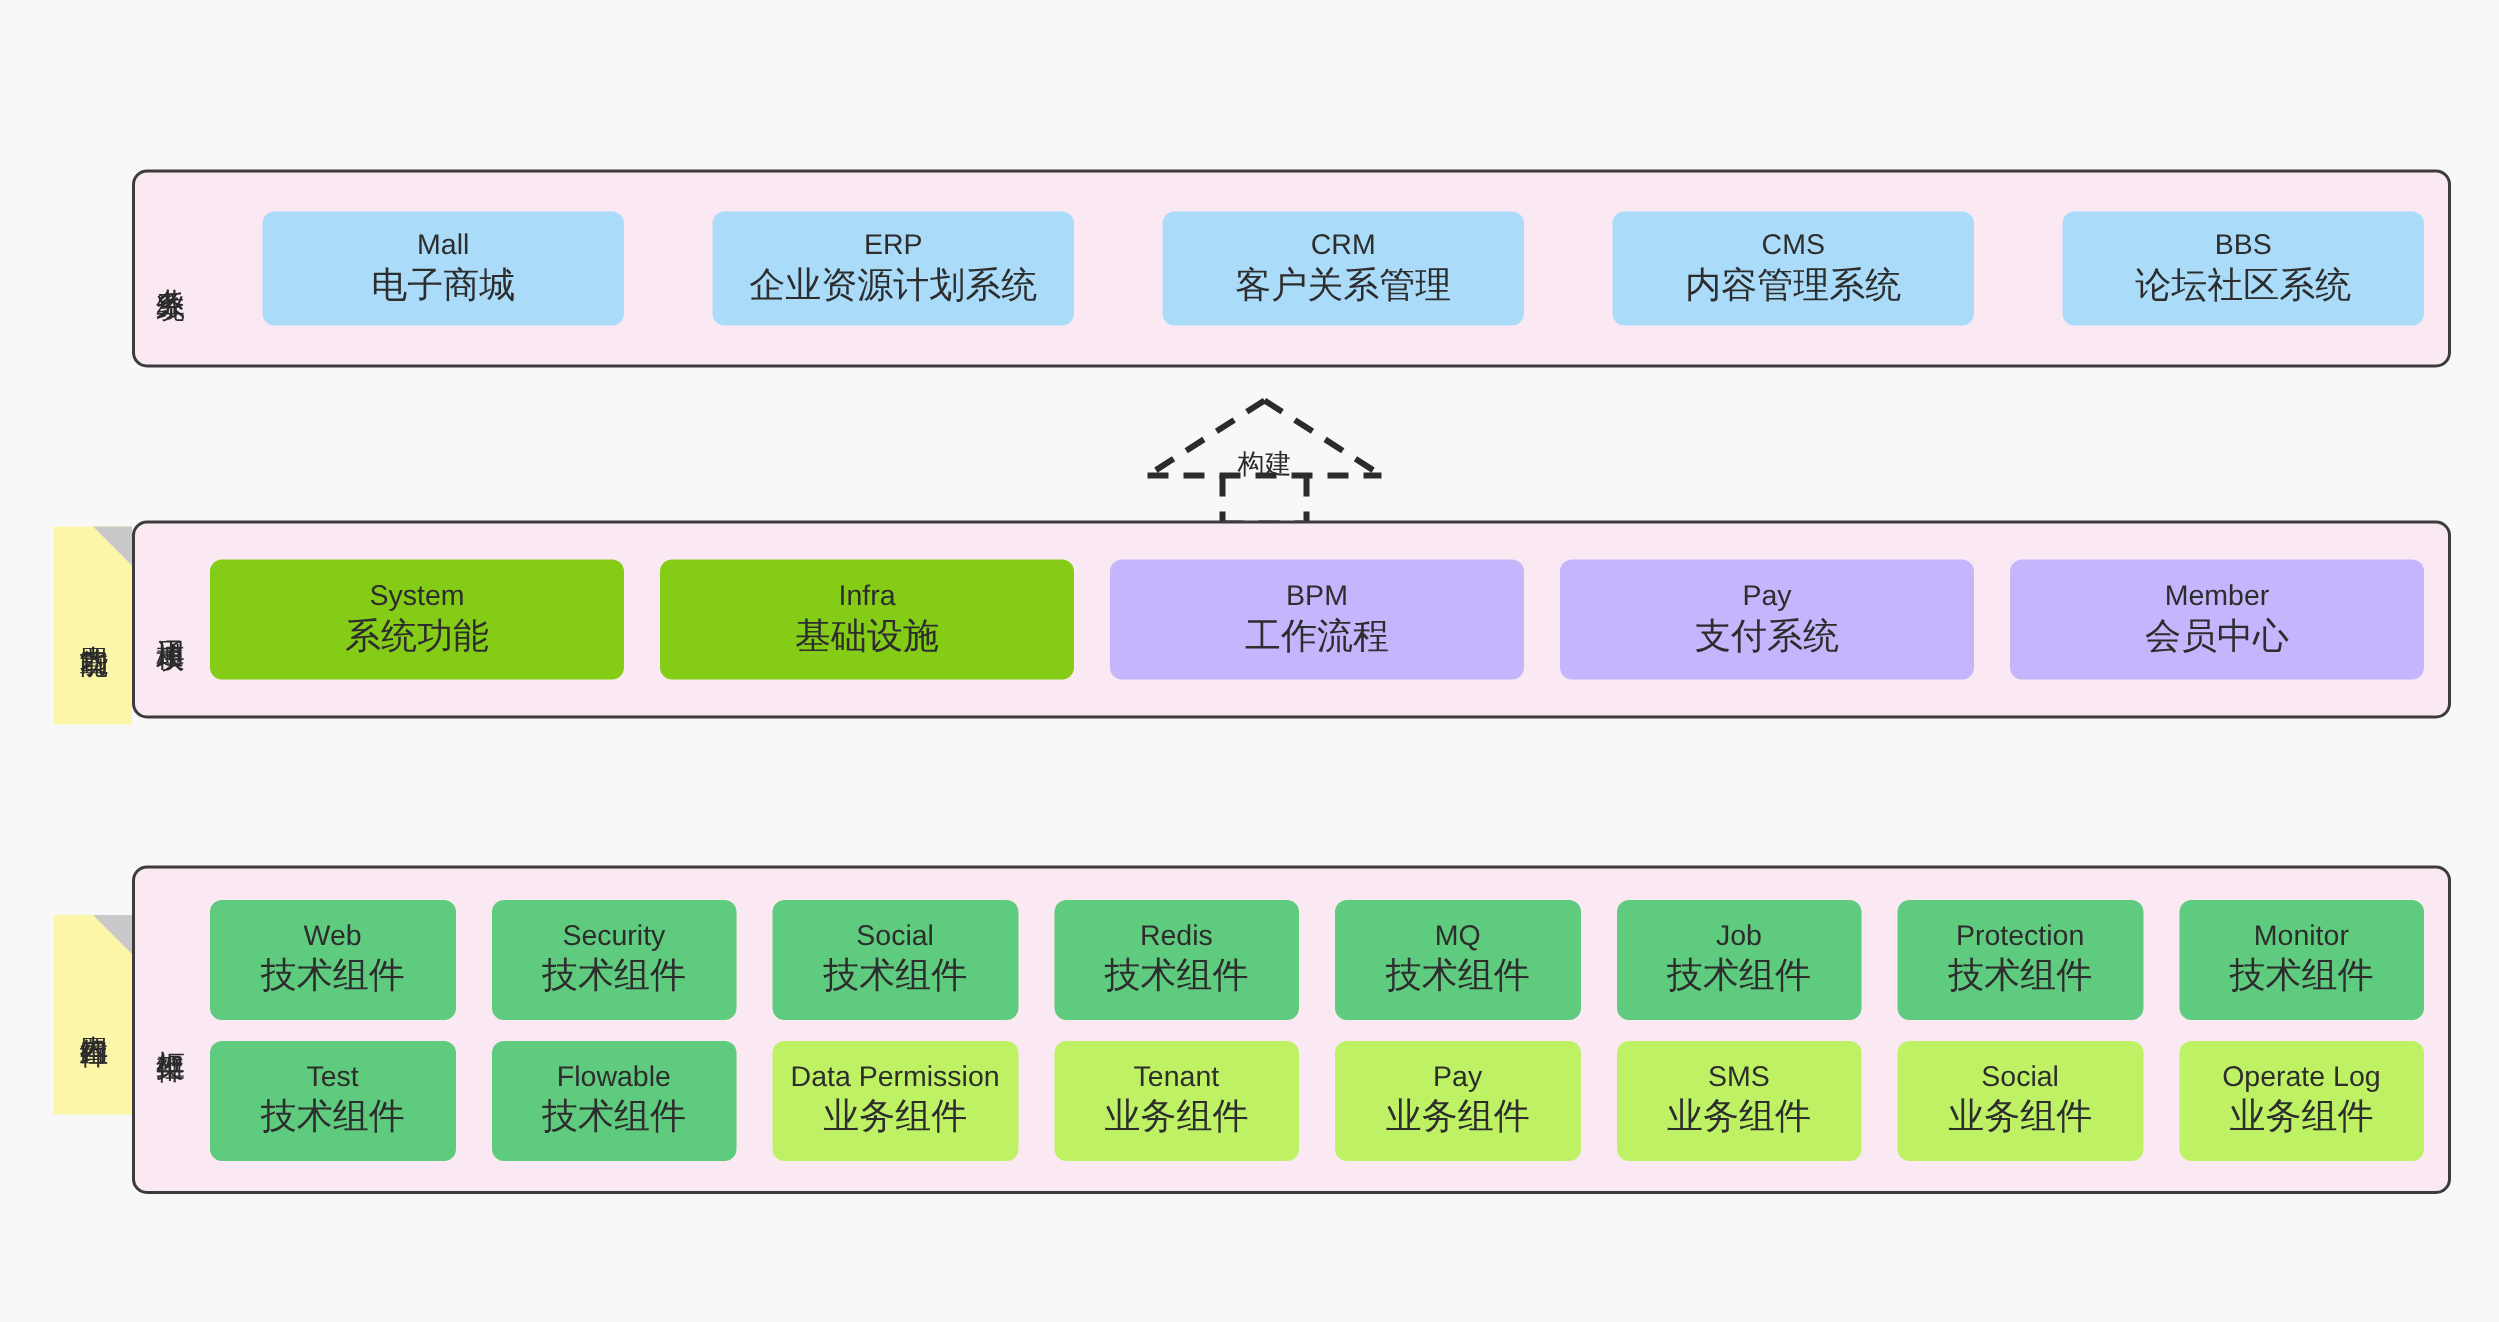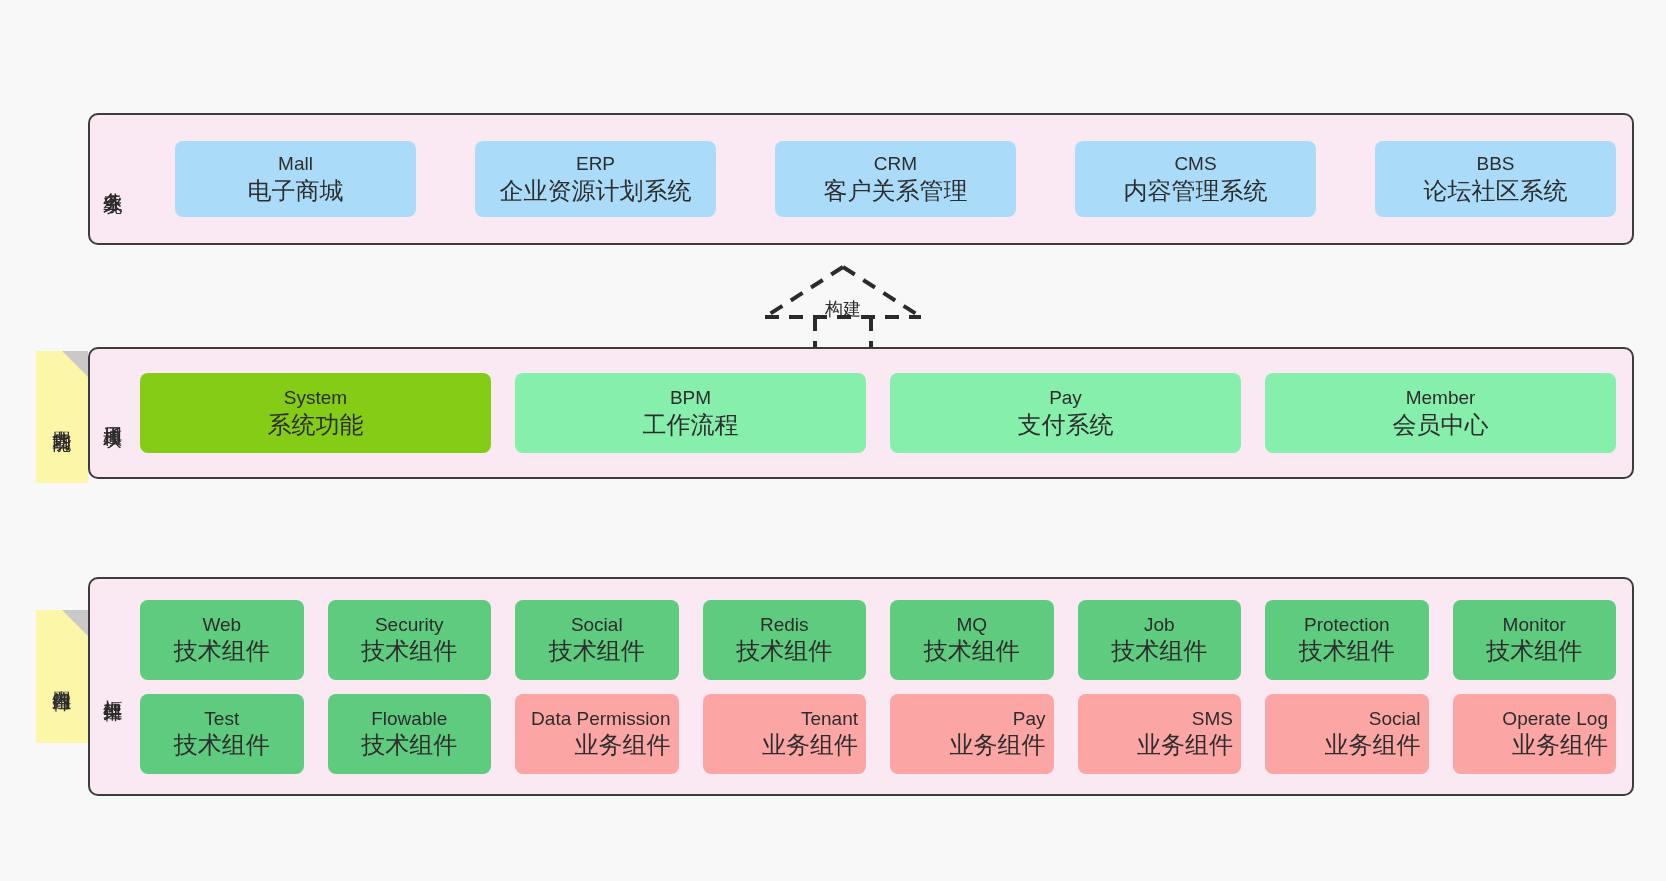--- a/index.html
+++ b/index.html
@@ -84,23 +84,23 @@
     font-size: 19px;
     color: #2d2d2d;
   }
   .card .cn {
     font-size: 24px;
     color: #2d2d2d;
   }
 
   .c-blue      { background: #aadcfa; margin-left: 35px; }
   .c-red       { background: #84cc16; }
-  .c-pink      { background: #86efac; }
+  .c-pink      { background: #c4b5fd; }
   .c-green     { background: #5fcb7e; }
-  .c-lightgreen{ background: #fca5a5; align-items: flex-end; }
+  .c-lightgreen{ background: #bef264; }
 
   
   #layer-business { left: 88px;  top: 113px; width: 1546px; height: 132px; }
   #layer-modules  { left: 88px;  top: 347px; width: 1546px; height: 132px; }
   #layer-framework{ left: 88px;  top: 577px; width: 1546px; height: 219px; }
 
   #layer-business .row  { height: 76px; }
   #layer-modules  .row  { height: 80px; }
   #layer-framework .row { height: 80px; }
 
@@ -201,20 +201,24 @@
   </div>
 
   <div class="layer" id="layer-modules">
     <div class="layer-title">通用模块</div>
     <div class="layer-body">
       <div class="row">
         <div class="card c-red">
           <span class="en">System</span>
           <span class="cn">系统功能</span>
         </div>
+        <div class="card c-red">
+          <span class="en">Infra</span>
+          <span class="cn">基础设施</span>
+        </div>
         <div class="card c-pink">
           <span class="en">BPM</span>
           <span class="cn">工作流程</span>
         </div>
         <div class="card c-pink">
           <span class="en">Pay</span>
           <span class="cn">支付系统</span>
         </div>
         <div class="card c-pink">
           <span class="en">Member</span>

